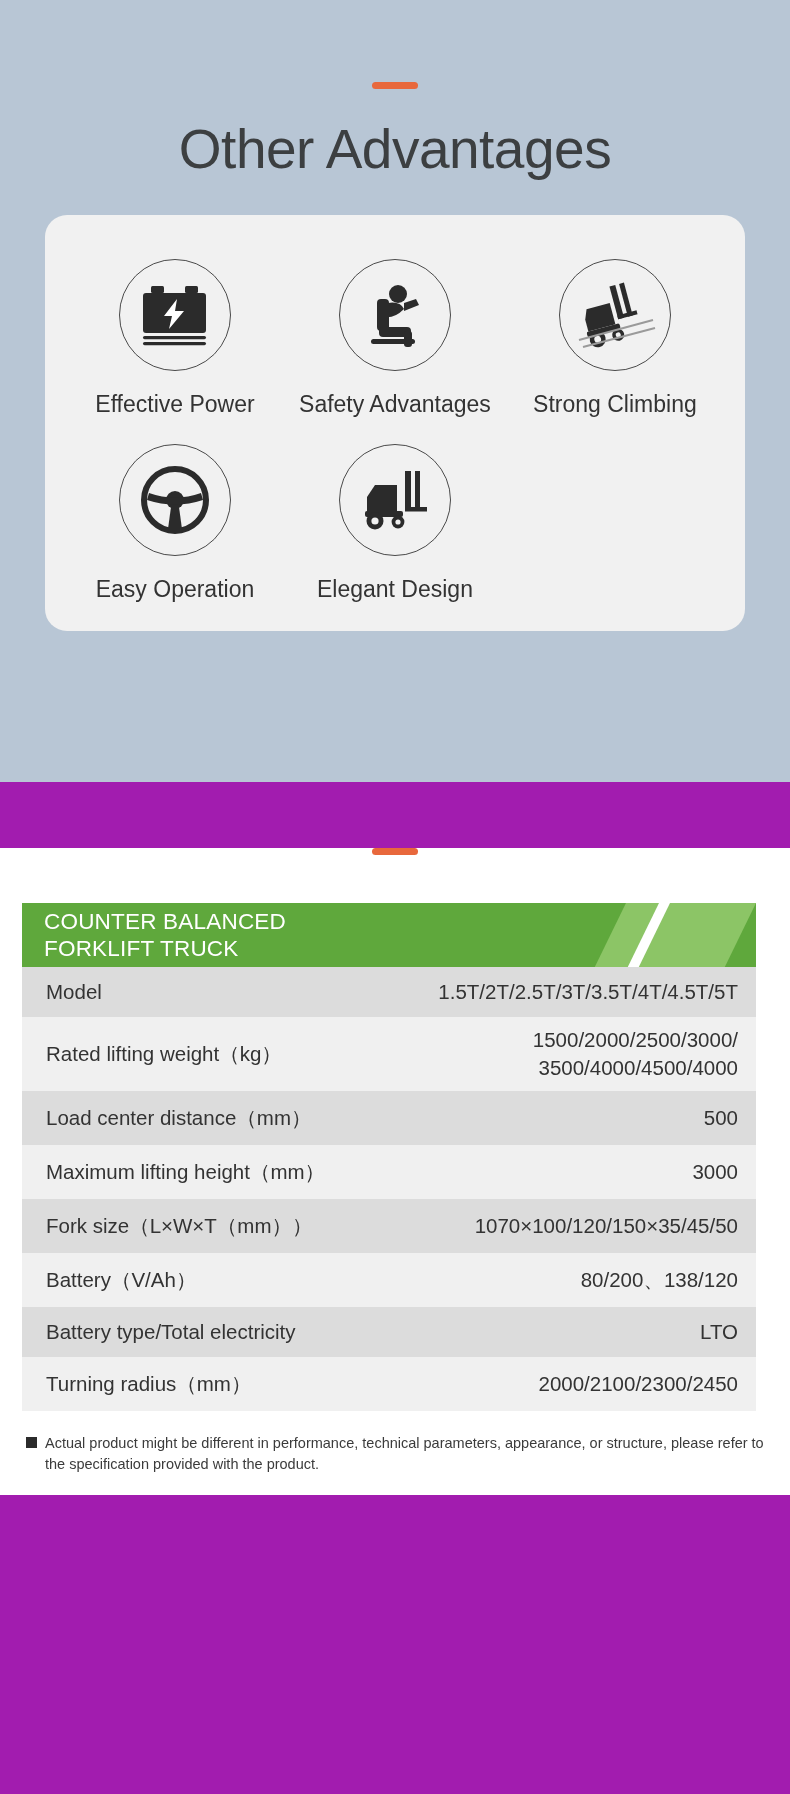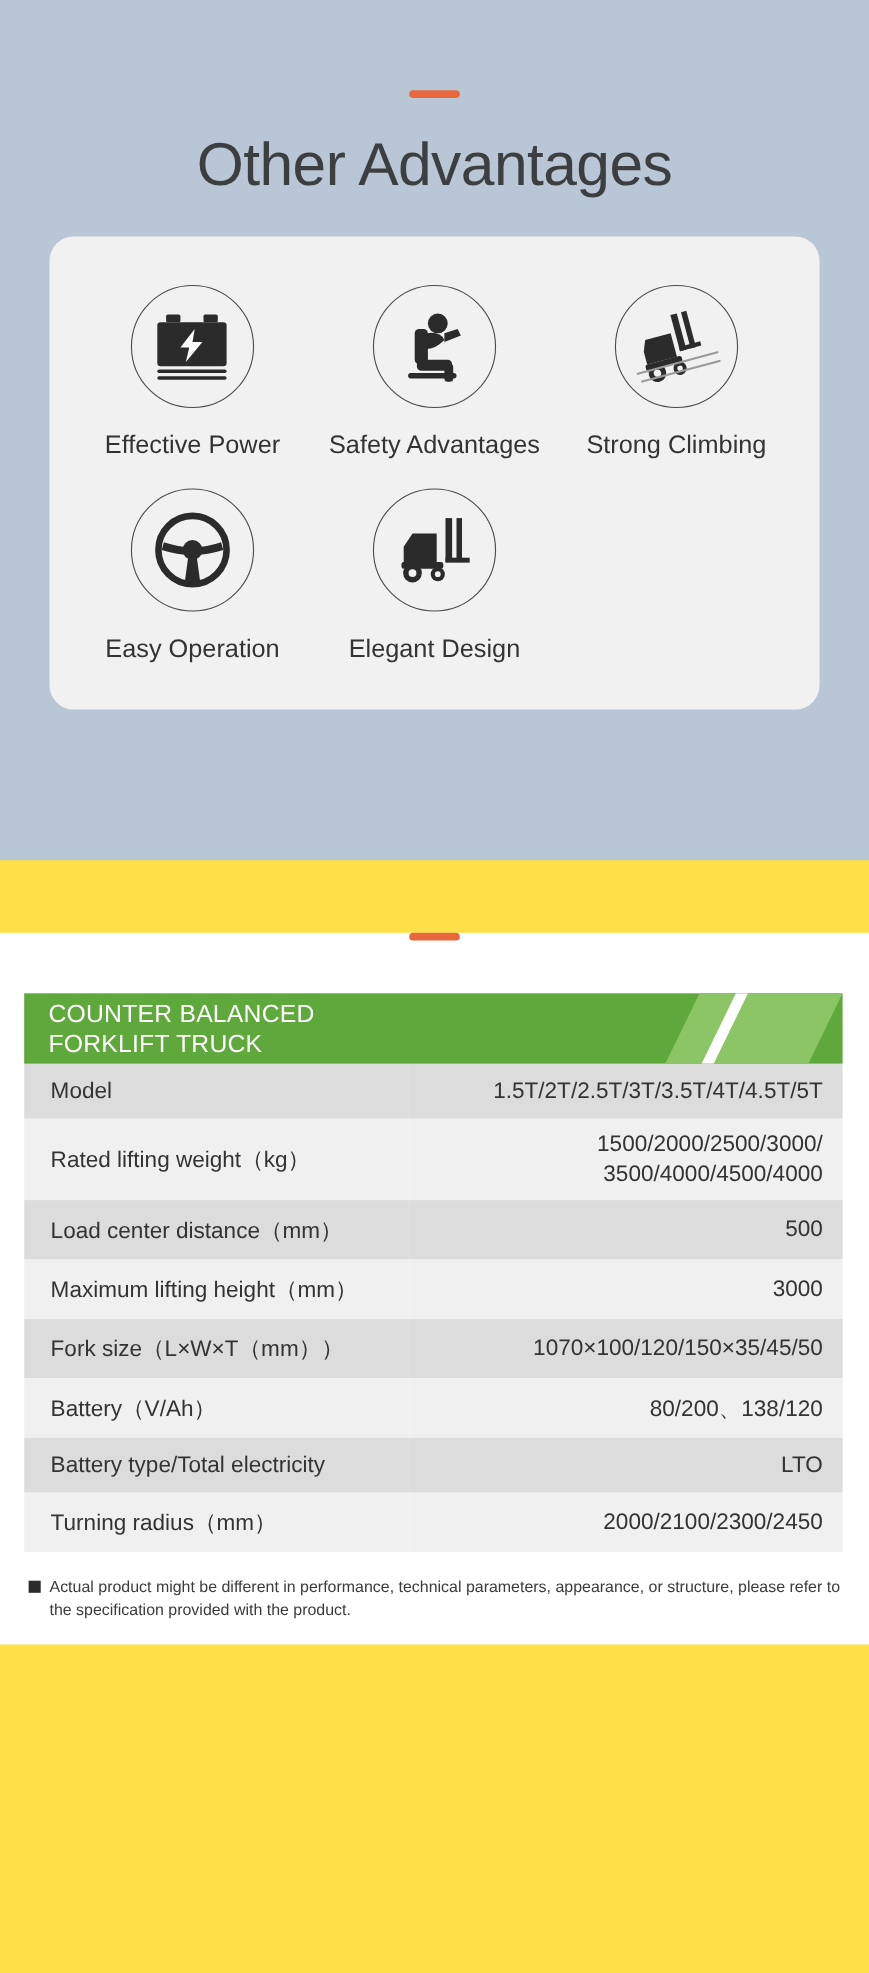--- a/index.html
+++ b/index.html
@@ -7,21 +7,21 @@
     width: 790px;
     height: 1794px;
     background: #ffffff;
     font-family: "Liberation Sans", sans-serif;
   }
   .page {
     width: 790px;
     height: 1794px;
     position: relative;
     overflow: hidden;
-    background: #fde047;
+    background: #a21caf;
   }
 
   
   .adv-section {
     background: #b8c6d5;
     padding: 10px 0 60px 0;
     height: 782px;
   }
   .accent-bar {
     width: 46px;
@@ -35,21 +35,21 @@
     font-size: 55px;
     font-weight: 400;
     color: #3c3f41;
     margin-top: 28px;
     letter-spacing: -0.5px;
   }
   .adv-card {
     margin: 34px 45px 0 45px;
     background: #f1f1f1;
     border-radius: 22px;
-    padding: 30px 20px 30px 20px;
+    padding: 30px 20px 16px 20px;
     display: flex;
     flex-wrap: wrap;
   }
   .adv-item {
     width: 33.33%;
     display: flex;
     flex-direction: column;
     align-items: center;
     padding: 14px 2px 12px 2px;
   }
@@ -87,21 +87,21 @@
   .tech-title {
     text-align: center;
     font-size: 55px;
     font-weight: 400;
     color: #3c3f41;
     margin-top: 26px;
     letter-spacing: -0.5px;
   }
 
   .table-wrap {
-    margin: 48px 24px 0 22px;
+    margin: 48px 34px 0 22px;
     position: relative;
   }
   .table-header {
     position: relative;
     background: #5fa83c;
     height: 64px;
     overflow: hidden;
   }
   .table-header .hdr-text {
     position: relative;

